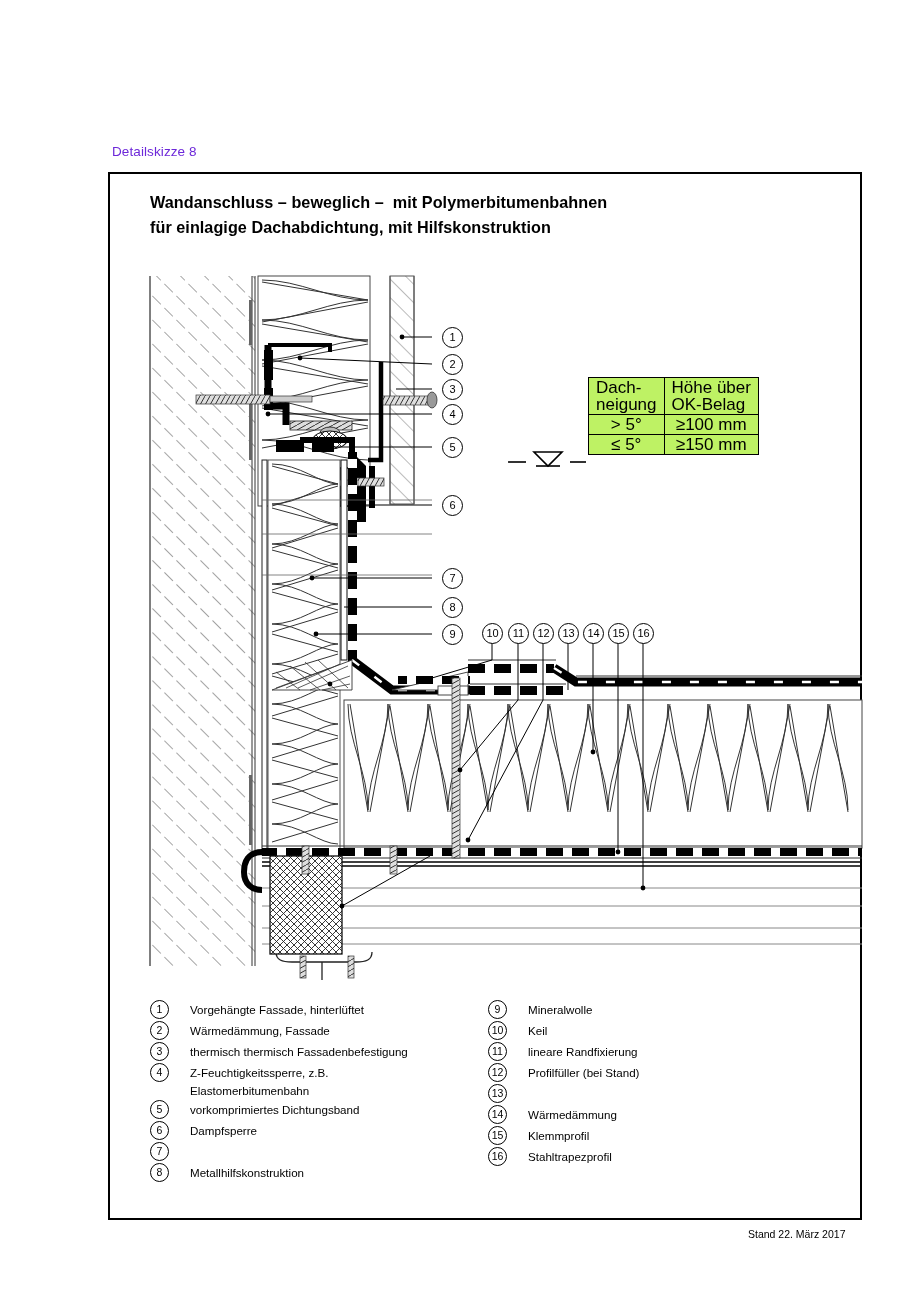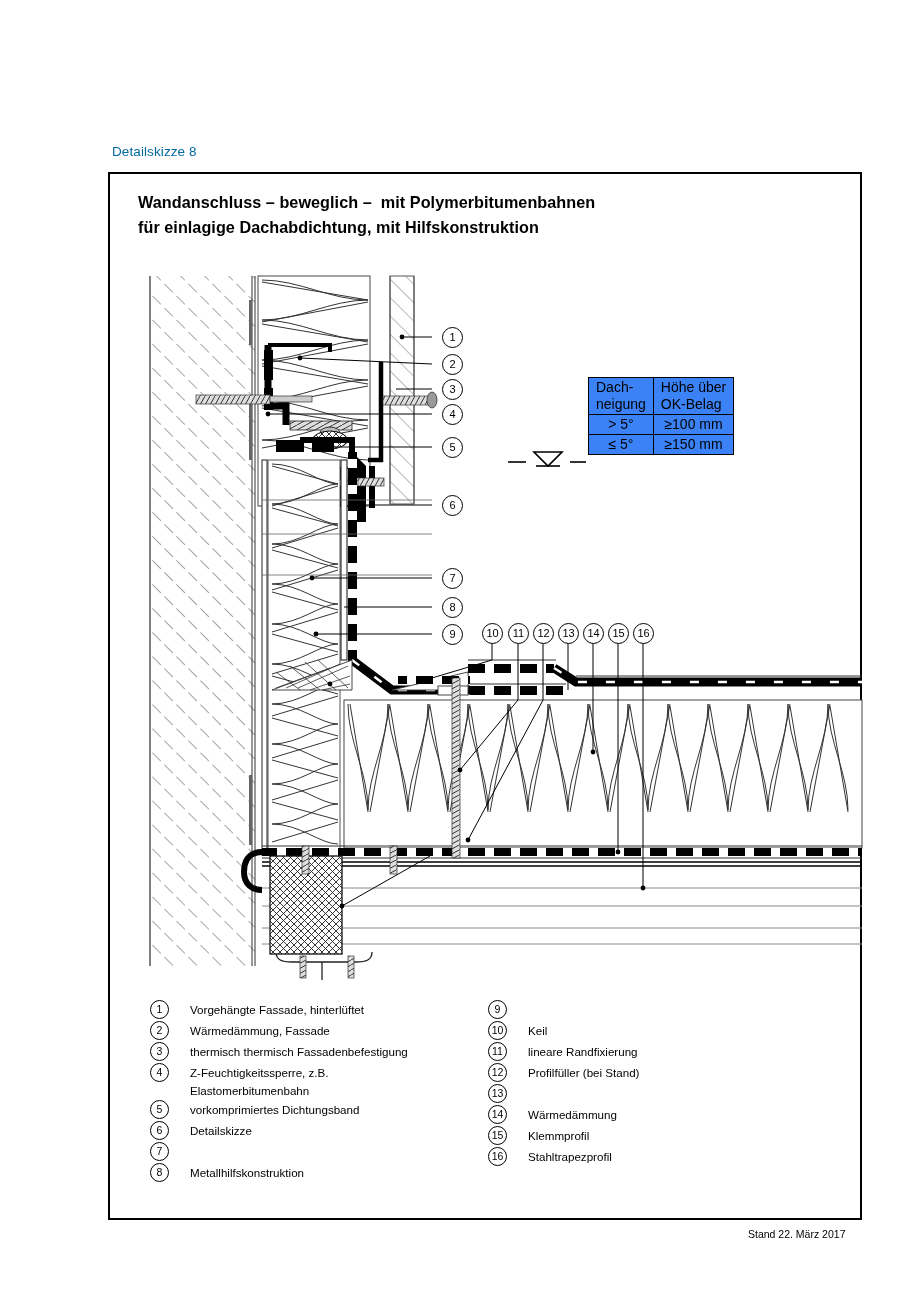--- a/index.html
+++ b/index.html
@@ -1,30 +1,30 @@
 <!DOCTYPE html>
 <html><head>
 <meta charset="utf-8">
 <style>
   html,body{margin:0;padding:0;background:#ffffff;}
   body{width:920px;height:1301px;font-family:"Liberation Sans",sans-serif;color:#000;position:relative;overflow:hidden;}
 
   #sheet{position:absolute;left:0;top:0;width:920px;height:1301px;}
 
-  .detail-label{position:absolute;left:112px;top:144px;font-size:13.5px;letter-spacing:.1px;color:#0369a1;}
+  .detail-label{position:absolute;left:112px;top:144px;font-size:13.5px;letter-spacing:.1px;color:#6d28d9;}
 
   .frame{position:absolute;left:108px;top:172px;width:754px;height:1048px;border:2.2px solid #000;box-sizing:border-box;background:#fff;}
 
-  .title-block{position:absolute;left:138px;top:190px;width:640px;}
+  .title-block{position:absolute;left:150px;top:190px;width:640px;}
   .title-line{font-size:16.2px;font-weight:bold;line-height:25px;letter-spacing:.05px;white-space:pre;}
 
   .stand{position:absolute;left:748px;top:1228px;font-size:10.5px;text-align:center;}
 
   
-  .pitch-table{position:absolute;left:588px;top:377px;border-collapse:collapse;font-size:14px;background:#3b82f6;}
+  .pitch-table{position:absolute;left:588px;top:377px;border-collapse:collapse;font-size:17px;background:#bef264;}
   .pitch-table td{border:1.3px solid #000;padding:1px 7px;line-height:17px;}
   .pt-h{vertical-align:top;}
   .pt-c{text-align:center;}
   .pt-hdr-cell{white-space:pre-line;}
 
   .wl-symbol{position:absolute;left:508px;top:444px;width:78px;height:24px;}
 
   
   .callout{position:absolute;width:21px;height:21px;border:1.15px solid #000;border-radius:50%;background:#fff;
            font-size:11px;line-height:19.5px;text-align:center;box-sizing:border-box;}
@@ -377,33 +377,34 @@
           <span class="leg-num">4</span>
           <span class="leg-txt">Z-Feuchtigkeitssperre, z.B.
 Elastomerbitumenbahn</span>
         </div>
         <div class="leg-row">
           <span class="leg-num">5</span>
           <span class="leg-txt">vorkomprimiertes Dichtungsband</span>
         </div>
         <div class="leg-row">
           <span class="leg-num">6</span>
-          <span class="leg-txt">Detailskizze</span>
+          <span class="leg-txt">Dampfsperre</span>
         </div>
         <div class="leg-row">
           <span class="leg-num">7</span>
         </div>
         <div class="leg-row">
           <span class="leg-num">8</span>
           <span class="leg-txt">Metallhilfskonstruktion</span>
         </div>
       </div>
     <div class="leg-col c2" id="legend-col-2">
         <div class="leg-row">
           <span class="leg-num">9</span>
+          <span class="leg-txt">Mineralwolle</span>
         </div>
         <div class="leg-row">
           <span class="leg-num">10</span>
           <span class="leg-txt">Keil</span>
         </div>
         <div class="leg-row">
           <span class="leg-num">11</span>
           <span class="leg-txt">lineare Randfixierung</span>
         </div>
         <div class="leg-row">

